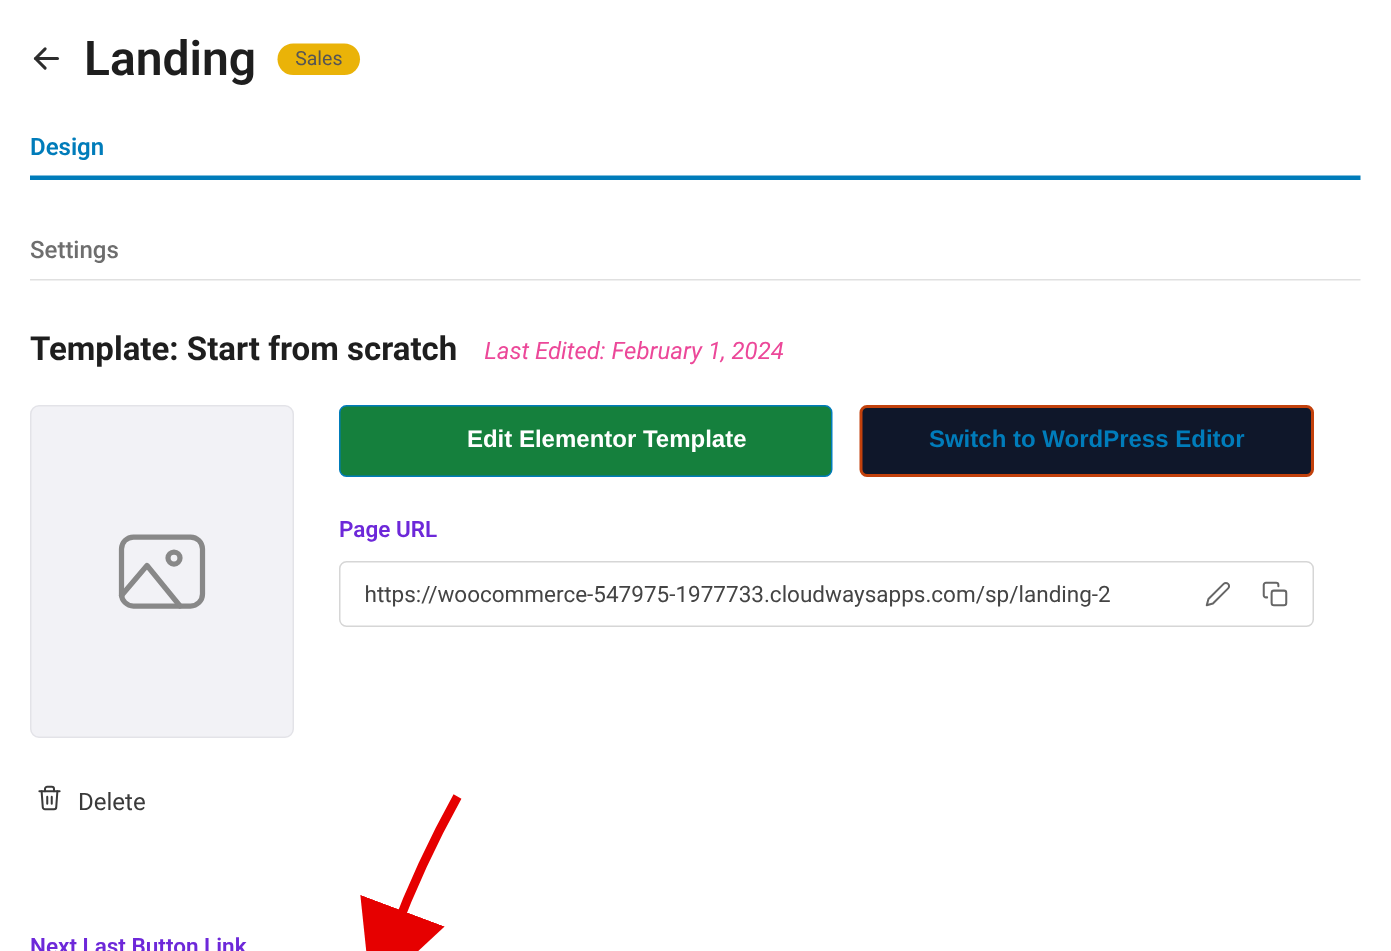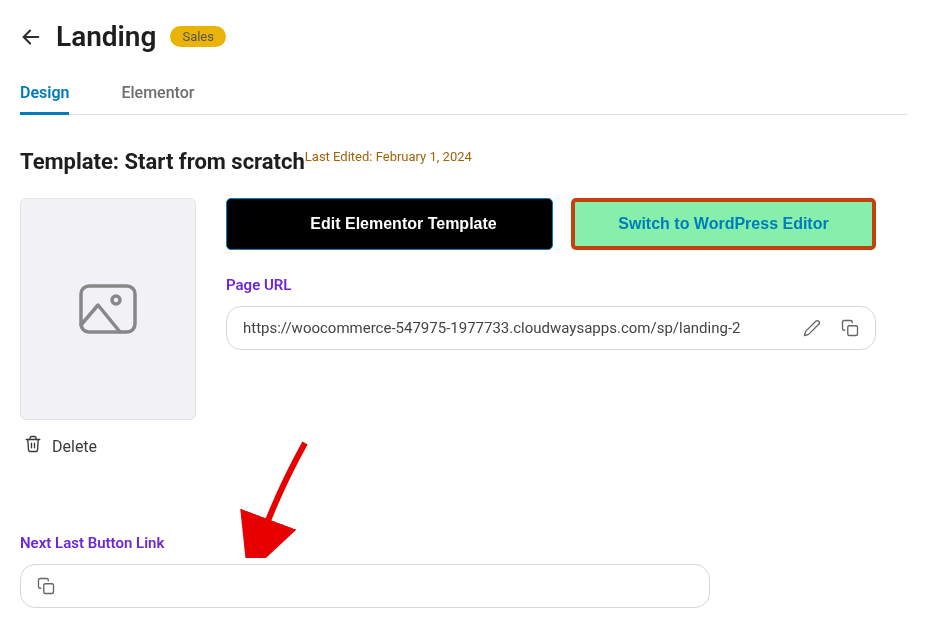--- a/index.html
+++ b/index.html
@@ -16,71 +16,74 @@
       gap: 14px;
       margin-bottom: 30px;
     }
     .back-arrow {
       cursor: pointer;
       display: flex;
       align-items: center;
       color: #2d2d2d;
     }
     .page-title {
-      font-size: 28px;
+      font-size: 32px;
       font-weight: 600;
     }
     .badge {
       background: #eab308;
       color: #555;
       padding: 3px 12px;
       border-radius: 12px;
       font-size: 13px;
     }
     .tabs {
       display: flex;
-      gap: 52px;
+      gap: 38px;
       border-bottom: 1px solid #e0e0e0;
       margin-bottom: 34px;
+      flex-direction: column;
     }
     .tab {
       padding-bottom: 10px;
       font-size: 16px;
       color: #6e6e6e;
       cursor: pointer;
       font-weight: 500;
     }
     .tab.active {
       color: #007cba;
       border-bottom: 3px solid #007cba;
       margin-bottom: -1px;
       font-weight: 600;
     }
     .template-header {
       display: flex;
-      align-items: flex-start;
+      align-items: center;
+      gap: 18px;
       margin-bottom: 24px;
     }
     .template-title {
       font-size: 22px;
       font-weight: 700;
     }
     .last-edited {
-      color: #a16207;
-      font-size: 13px;
+      color: #ec4899;
+      font-size: 16px;
+      font-style: italic;
     }
     .content-row {
       display: flex;
       gap: 30px;
       align-items: flex-start;
     }
     .thumbnail-col {
       display: flex;
       flex-direction: column;
-      gap: 14px;
+      gap: 30px;
       text-align: right;
     }
     .thumbnail {
       width: 176px;
       height: 222px;
       background: #f2f2f6;
       border: 1px solid #e3e3e8;
       border-radius: 6px;
       display: flex;
       align-items: center;
@@ -109,41 +112,41 @@
       flex: 1;
       padding: 13px 20px;
       font-size: 16px;
       font-weight: 600;
       border-radius: 5px;
       cursor: pointer;
       text-align: center;
       border: 1px solid transparent;
     }
     .btn-primary {
-      background: #000000;
+      background: #15803d;
       color: #fff;
       border-color: #007cba;
       padding-left: 48px;
     }
     .btn-secondary {
-      background: #86efac;
+      background: #0f172a;
       color: #007cba;
-      border: 4px solid #c2410c;
+      border: 2px solid #c2410c;
     }
     .field-label {
       font-size: 15px;
       font-weight: 600;
       margin-bottom: 12px;
       color: #6d28d9;
     }
     .url-field {
       display: flex;
       align-items: center;
       border: 1px solid #d6d6d6;
-      border-radius: 15px;
+      border-radius: 5px;
       padding: 12px 16px;
       gap: 20px;
     }
     .url-text {
       flex: 1;
       color: #444;
       font-size: 15px;
       white-space: nowrap;
       overflow: hidden;
     }
@@ -177,21 +180,21 @@
         <line x1="20" y1="12" x2="4" y2="12"></line>
         <polyline points="11 19 4 12 11 5"></polyline>
       </svg>
   </div>
   <h1 class="page-title">Landing</h1>
   <span class="badge">Sales</span>
 </div>
 
 <div class="tabs">
   <div class="tab active">Design</div>
-  <div class="tab">Elementor</div>
+  <div class="tab">Settings</div>
 </div>
 
 <div class="template-header">
   <div class="template-title">Template: Start from scratch</div>
   <div class="last-edited">Last Edited: February 1, 2024</div>
 </div>
 
 <div class="content-row">
   <div class="thumbnail-col">
     <div class="thumbnail">

